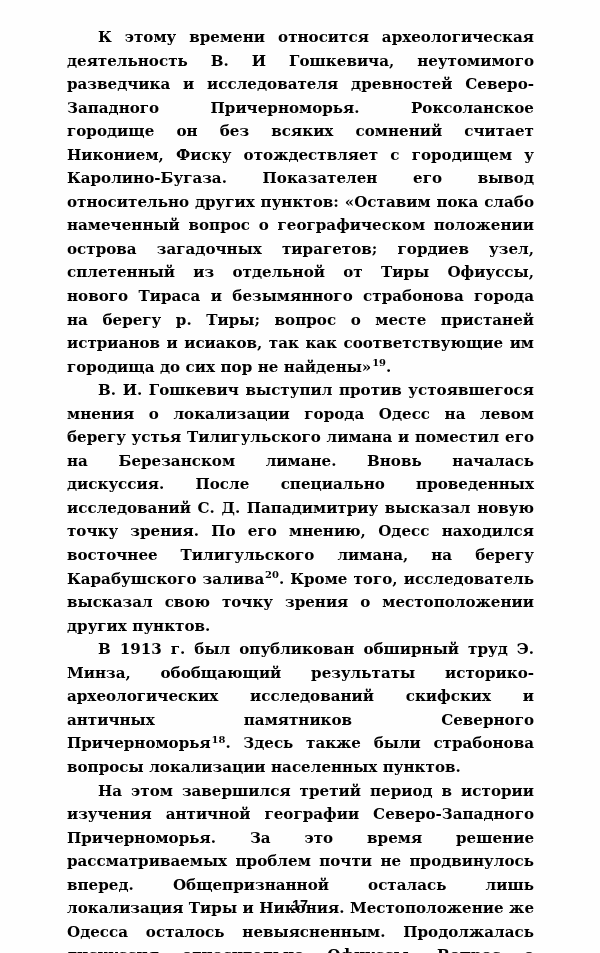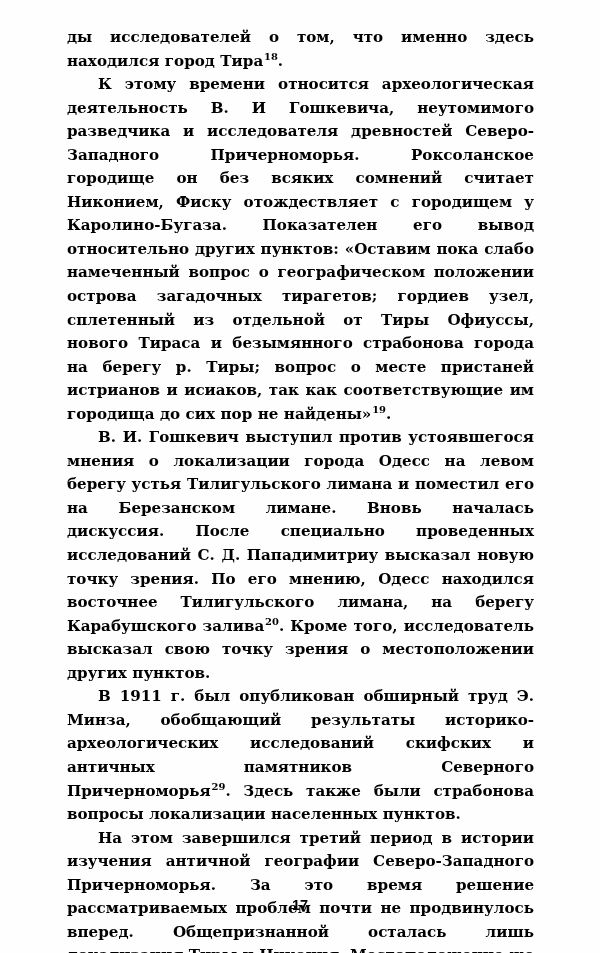--- a/index.html
+++ b/index.html
@@ -73,27 +73,26 @@
     font-family: Liberation Sans, sans-serif;
   }
 </style>
 </head>
 <body>
 
 <div class="page">
 
   <div class="text-column">
 
-    <p class="para continuation"><span>ды исследователей о том, что именно здесь находился город Тира</span><sup>18</sup><span>.</span></p>
 
     <p class="para"><span>К этому времени относится археологическая деятельность В. И Гошкевича, неутомимого разведчика и исследователя древностей Северо-Западного Причерноморья. Роксоланское городище он без всяких сомнений считает Никонием, Фиску отождествляет с городищем у Каролино-Бугаза. Показателен его вывод относительно других пунктов: «Оставим пока слабо намеченный вопрос о географическом положении острова загадочных тирагетов; гордиев узел, сплетенный из отдельной от Тиры Офиуссы, нового Тираса и безымянного страбонова города на берегу р. Тиры; вопрос о месте пристаней истрианов и исиаков, так как соответствующие им городища до сих пор не найдены»</span><sup>19</sup><span>.</span></p>
 
     <p class="para"><span>В. И. Гошкевич выступил против устоявшегося мнения о локализации города Одесс на левом берегу устья Тилигульского лимана и поместил его на Березанском лимане. Вновь началась дискуссия. После специально проведенных исследований С. Д. Пападимитриу высказал новую точку зрения. По его мнению, Одесс находился восточнее Тилигульского лимана, на берегу Карабушского залива</span><sup>20</sup><span>. Кроме того, исследователь высказал свою точку зрения о местоположении других пунктов.</span></p>
 
-    <p class="para"><span>В 1911 г. был опубликован обширный труд Э. Минза, обобщающий результаты историко-археологических исследований скифских и античных памятников Северного Причерноморья</span><sup>29</sup><span>. Здесь также были страбонова вопросы локализации населенных пунктов.</span></p>
+    <p class="para"><span>В 1913 г. был опубликован обширный труд Э. Минза, обобщающий результаты историко-археологических исследований скифских и античных памятников Северного Причерноморья</span><sup>18</sup><span>. Здесь также были страбонова вопросы локализации населенных пунктов.</span></p>
 
     <p class="para"><span>На этом завершился третий период в истории изучения античной географии Северо-Западного Причерноморья. За это время решение рассматриваемых проблем почти не продвинулось вперед. Общепризнанной осталась лишь локализация Тиры и Никония. Местоположение же Одесса осталось невыясненным. Продолжалась дискуссия относительно Офиуссы. Вопрос о местоположении остальных объектов также оставался нерешенным.</span></p>
 
   </div>
 
   <div class="folio">17</div>
 
 </div>
 
 </body></html>

